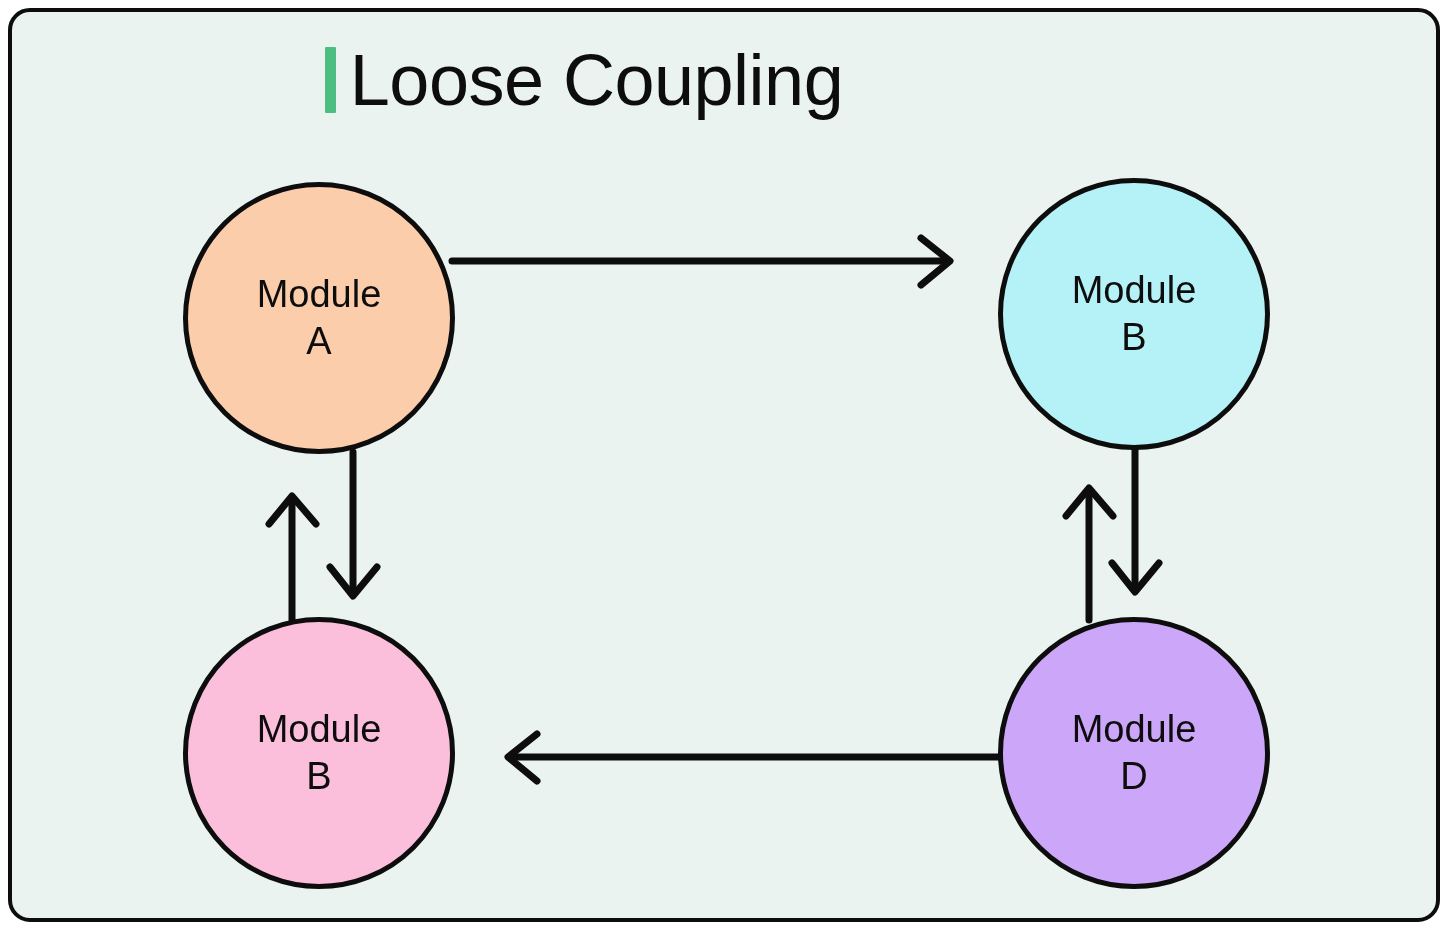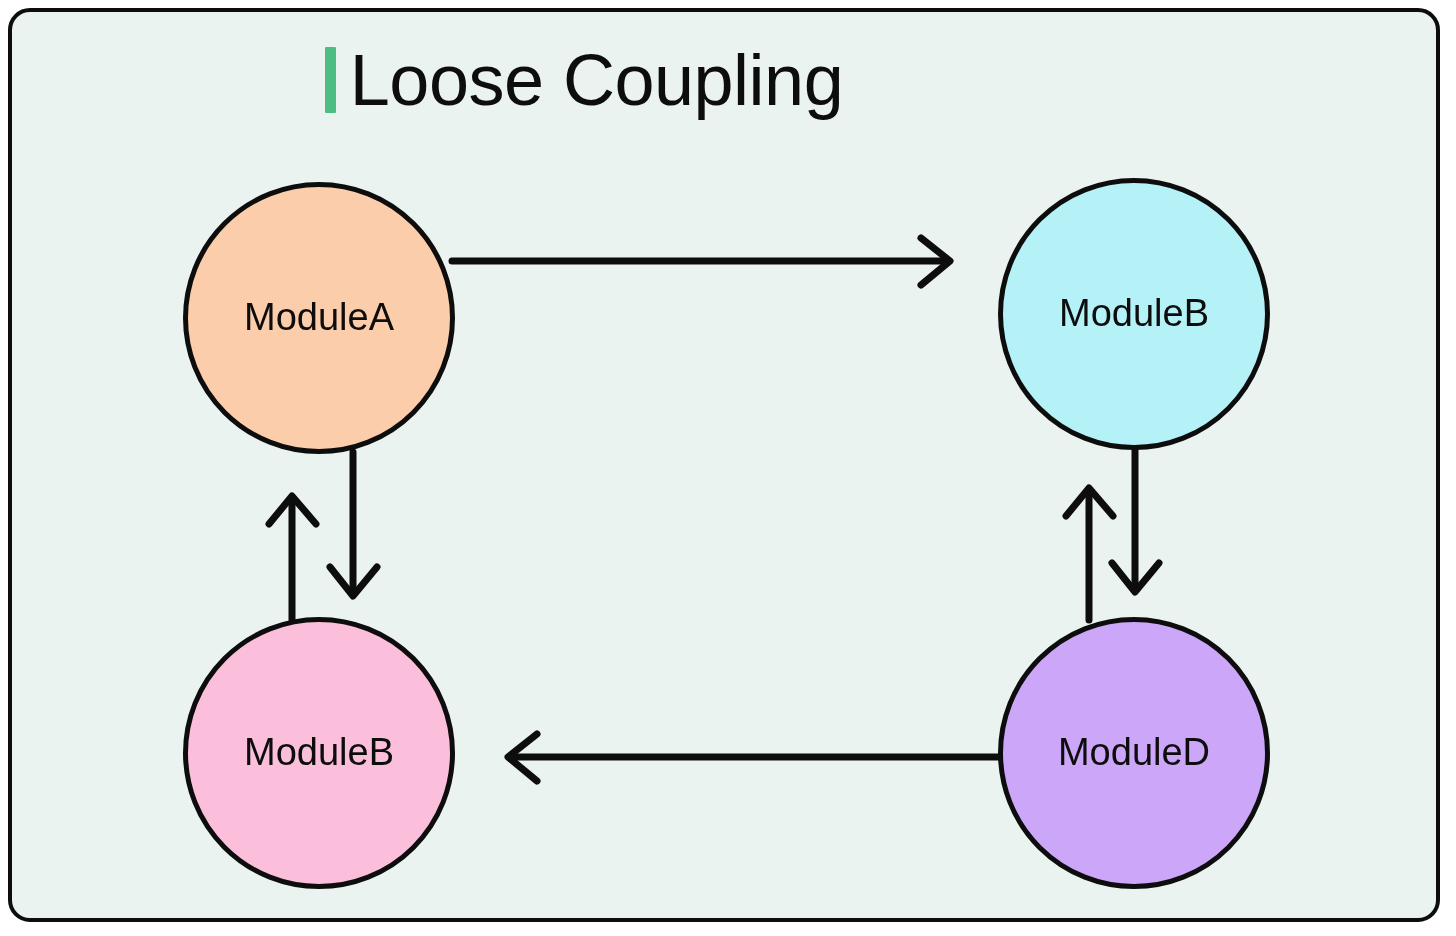--- a/index.html
+++ b/index.html
@@ -61,21 +61,21 @@
     top: 0;
     width: 1456px;
     height: 936px;
   }
   .node {
     position: absolute;
     box-sizing: border-box;
     border: 5px solid #0d0d0d;
     border-radius: 50%;
     display: flex;
-    flex-direction: row;
+    flex-direction: column;
     align-items: center;
     justify-content: center;
     color: #0d0d0d;
     font-size: 38px;
     line-height: 1.25;
     text-align: center;
   }
   .node .label-line { display: block; }
 </style>
 </head>

